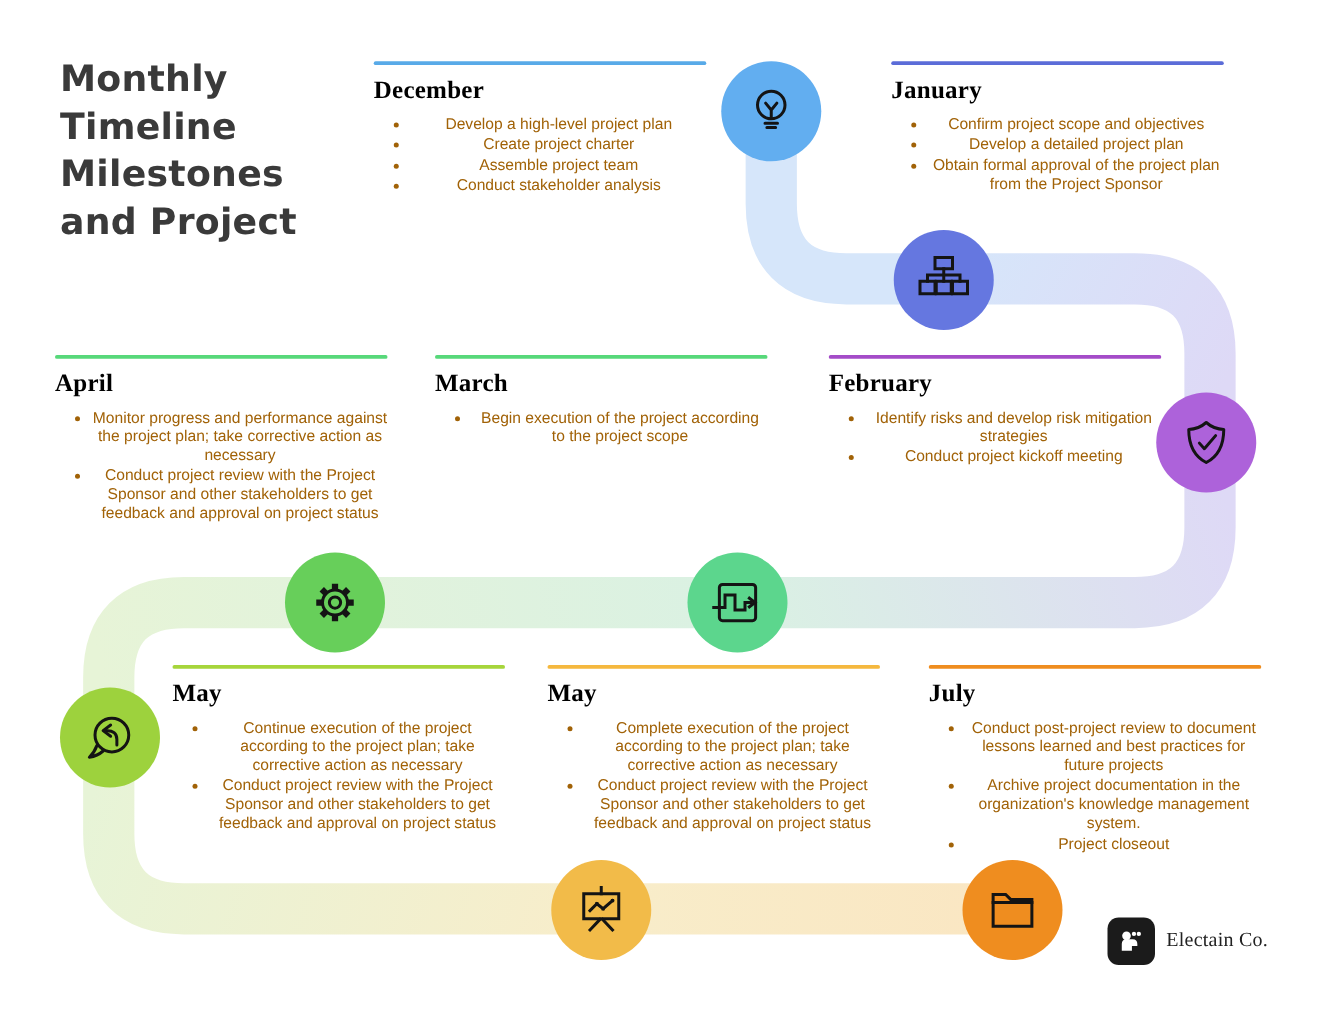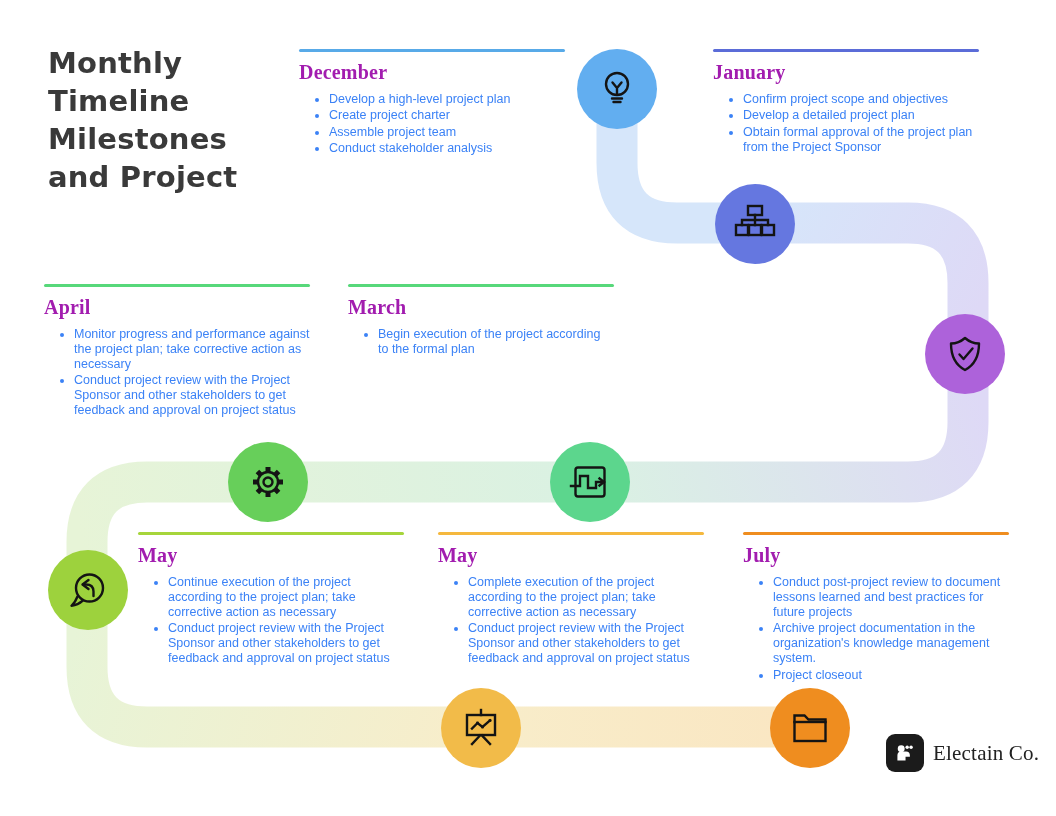--- a/index.html
+++ b/index.html
@@ -6,22 +6,22 @@
   .stage{position:relative;width:1056px;height:816px;background:#ffffff;overflow:hidden;
          font-family:"Liberation Sans",sans-serif;text-decoration:underline;}
   .snake{position:absolute;left:0;top:0;z-index:0;}
   .title{position:absolute;left:48px;top:44px;margin:0;z-index:2;
          font-family:"DejaVu Sans",sans-serif;font-weight:700;font-size:29px;
          line-height:38px;color:#3a3a3a;letter-spacing:.2px;}
   .title span{display:block;}
   .month{position:absolute;width:266px;z-index:2;}
   .rule{height:2.5px;width:100%;border-radius:2px;}
   .month h2{font-family:"Liberation Serif","DejaVu Serif",serif;font-weight:700;
-            font-size:20px;color:#a21caf;margin:9px 0 8px;letter-spacing:.2px;}
-  .month ul{margin:0;padding:0 0 0 30px;font-size:12.5px;line-height:15px;color:#3b82f6;}
+            font-size:20px;color:#000000;margin:9px 0 8px;letter-spacing:.2px;}
+  .month ul{margin:0;padding:0 0 0 30px;font-size:12.5px;line-height:15px;color:#a16207;text-align:center;}
   .month li{margin:0 0 1.5px;}
   .m-december{left:299px;top:49px;}
   .m-january{left:713px;top:49px;}
   .m-april{left:44px;top:284px;}
   .m-march{left:348px;top:284px;}
   .m-february{left:663px;top:284px;}
   .m-may{left:138px;top:532px;}
   .m-june{left:438px;top:532px;}
   .m-july{left:743px;top:532px;}
   .node{position:absolute;width:80px;height:80px;border-radius:50%;z-index:1;
@@ -31,21 +31,21 @@
   .n-shield{left:925px;top:314px;}
   .n-gear{left:228px;top:442px;}
   .n-workflow{left:550px;top:442px;}
   .n-chat{left:48px;top:550px;}
   .n-presentation{left:441px;top:688px;}
   .n-folder{left:770px;top:688px;}
   .node svg{display:block;}
   .brand{position:absolute;left:886px;top:734px;z-index:2;display:flex;align-items:center;gap:9px;}
   .brand-mark{width:38px;height:38px;border-radius:9px;background:#1b1b1b;
               display:flex;align-items:center;justify-content:center;}
-  .brand-name{font-family:"Liberation Serif","DejaVu Serif",serif;font-size:21px;
+  .brand-name{font-family:"Liberation Serif","DejaVu Serif",serif;font-size:16px;
               color:#222;letter-spacing:.2px;}
 </style>
 </head>
 <body>
 
 <div class="stage">
 
   <svg class="snake" width="1056" height="816" viewBox="0 0 1056 816">
     <defs>
       <linearGradient id="g2" gradientUnits="userSpaceOnUse" x1="760" y1="223" x2="968" y2="330">
@@ -98,25 +98,33 @@
   </section>
   <section class="month m-january">
     <div class="rule" style="background: rgb(91, 108, 216);"></div>
     <h2>January</h2>
     <ul>
         <li>Confirm project scope and objectives</li>
         <li>Develop a detailed project plan</li>
         <li>Obtain formal approval of the project plan from the Project Sponsor</li>
       </ul>
   </section>
+  <section class="month m-february">
+    <div class="rule" style="background: rgb(164, 76, 200);"></div>
+    <h2>February</h2>
+    <ul>
+        <li>Identify risks and develop risk mitigation strategies</li>
+        <li>Conduct project kickoff meeting</li>
+      </ul>
+  </section>
   <section class="month m-march">
     <div class="rule" style="background: rgb(87, 216, 122);"></div>
     <h2>March</h2>
     <ul>
-        <li>Begin execution of the project according to the formal plan</li>
+        <li>Begin execution of the project according to the project scope</li>
       </ul>
   </section>
   <section class="month m-april">
     <div class="rule" style="background: rgb(87, 216, 122);"></div>
     <h2>April</h2>
     <ul>
         <li>Monitor progress and performance against the project plan; take corrective action as necessary</li>
         <li>Conduct project review with the Project Sponsor and other stakeholders to get feedback and approval on project status</li>
       </ul>
   </section>

